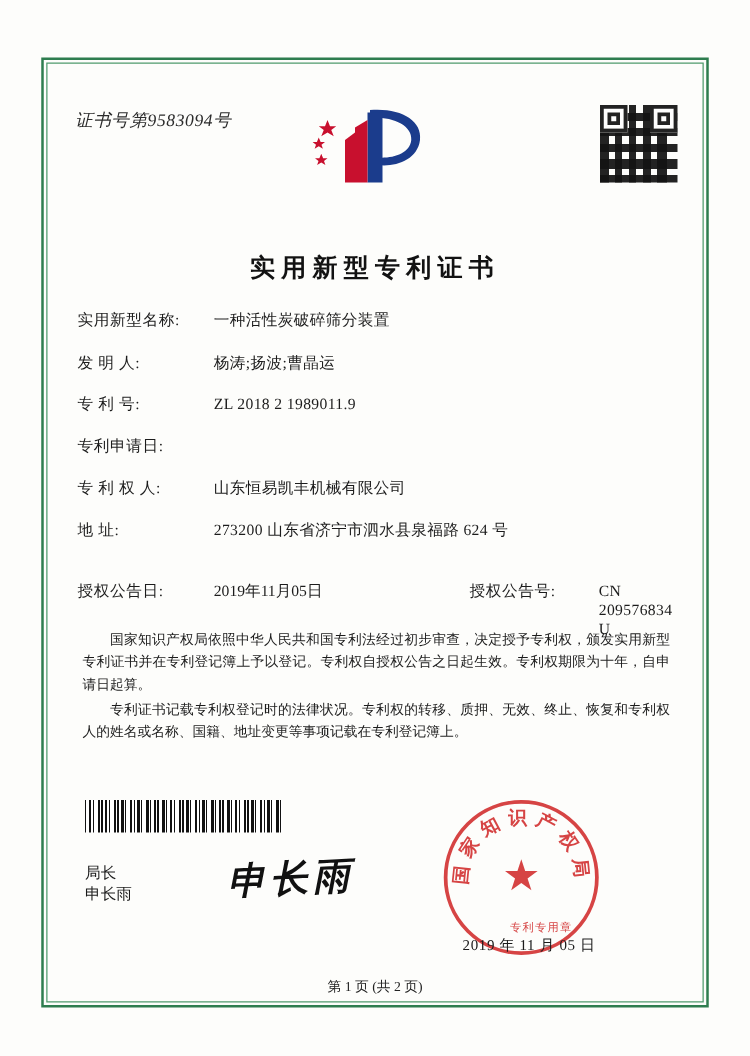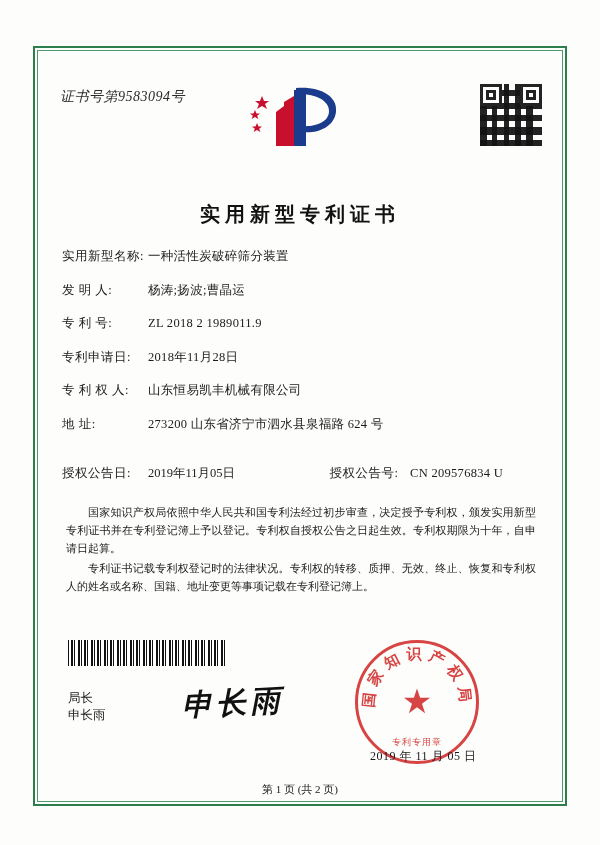--- a/index.html
+++ b/index.html
@@ -106,20 +106,21 @@
     left: 62px;
     top: 248px;
     width: 480px;
   }
   .field-row {
     display: flex;
     align-items: baseline;
     margin-bottom: 16.5px;
     font-size: 12.5px;
     color: #1c1c1c;
+    gap: 23px;
   }
   .field-label {
     width: 86px;
     flex: 0 0 86px;
     letter-spacing: 0.5px;
   }
   .field-value {
     flex: 1;
     letter-spacing: 0.3px;
   }
@@ -209,21 +210,21 @@
     color: #d12b2b;
     line-height: 1;
   }
   .seal .seal-text {
     position: absolute;
     left: 0; top: 0;
     width: 100%; height: 100%;
   }
   .seal .seal-sub {
     position: absolute;
-    left: 0;
+    left: 16px;
     bottom: 12px;
     width: 100%;
     text-align: center;
     font-size: 9px;
     letter-spacing: 1px;
   }
 
   .seal-date {
     position: absolute;
     left: 370px;
@@ -290,21 +291,20 @@
     <div class="field-row">
       <div class="field-label">发 明 人:</div>
       <div class="field-value">杨涛;扬波;曹晶运</div>
     </div>
     <div class="field-row">
       <div class="field-label">专 利 号:</div>
       <div class="field-value">ZL 2018 2 1989011.9</div>
     </div>
     <div class="field-row">
       <div class="field-label">专利申请日:</div>
-      <div class="field-value">2018年11月28日</div>
     </div>
     <div class="field-row">
       <div class="field-label">专 利 权 人:</div>
       <div class="field-value">山东恒易凯丰机械有限公司</div>
     </div>
     <div class="field-row">
       <div class="field-label">地        址:</div>
       <div class="field-value">273200 山东省济宁市泗水县泉福路 624 号</div>
     </div>
     <div class="field-row pair" style="margin-top:10px;">

